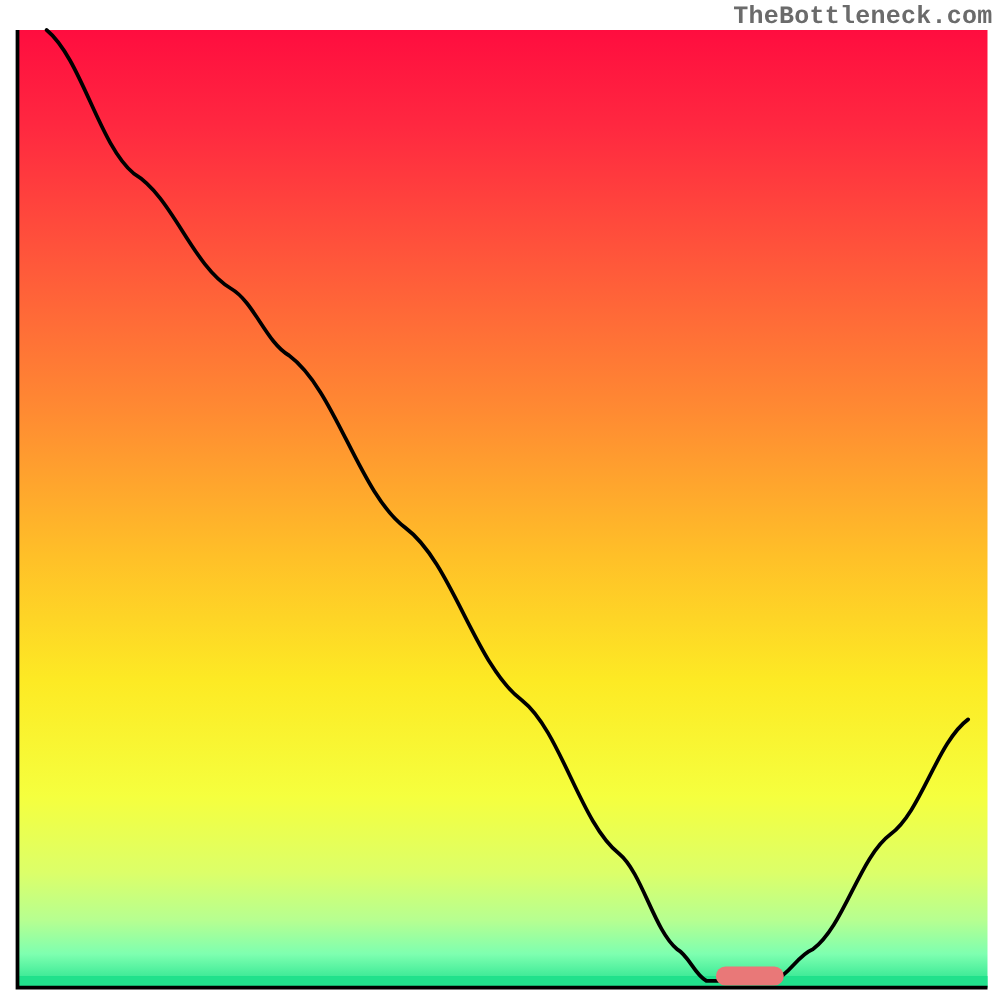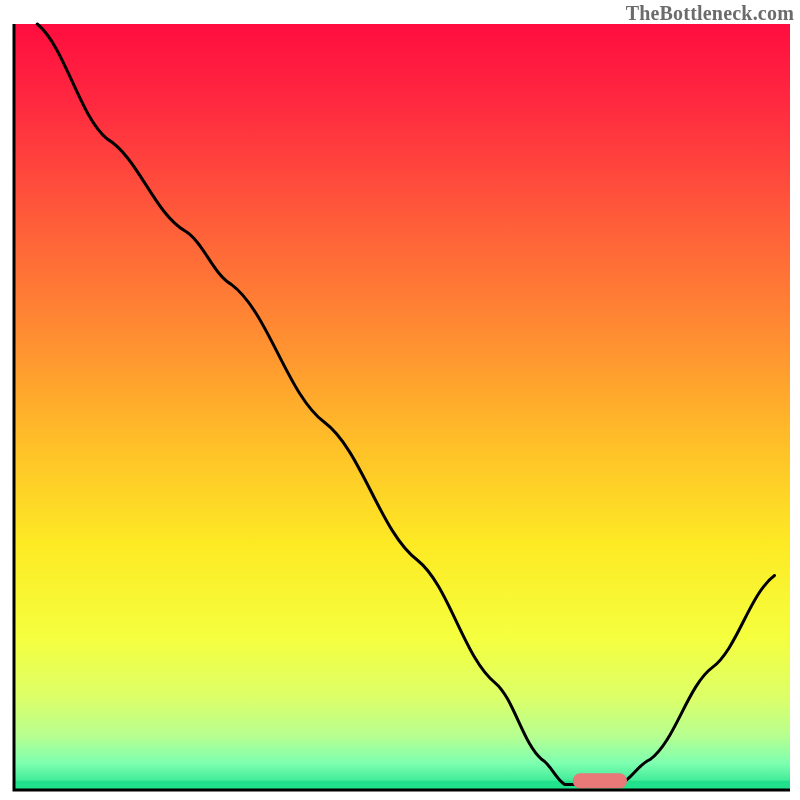--- a/index.html
+++ b/index.html
@@ -12,21 +12,21 @@
   }
   .container {
     position: relative;
     width: 800px;
     height: 800px;
   }
   .watermark {
     position: absolute;
     top: 2px;
     right: 6px;
-    font-family: Liberation Serif, serif;
+    font-family: Liberation Mono, monospace;
     font-size: 20px;
     font-weight: bold;
     color: #6b6b6b;
     letter-spacing: 0.2px;
     z-index: 20;
   }
   svg {
     position: absolute;
     top: 0;
     left: 0;

